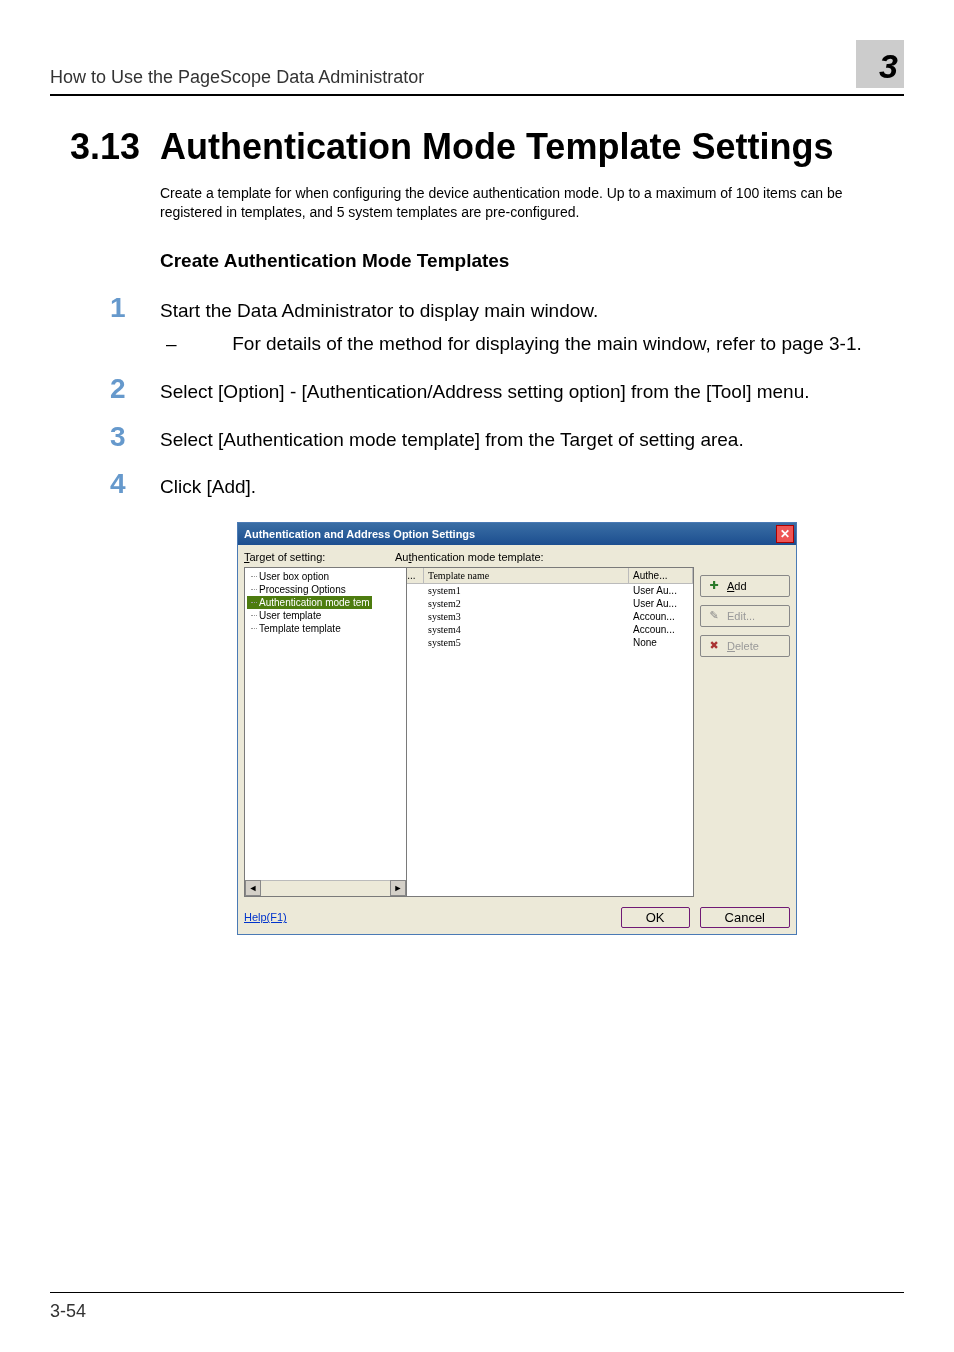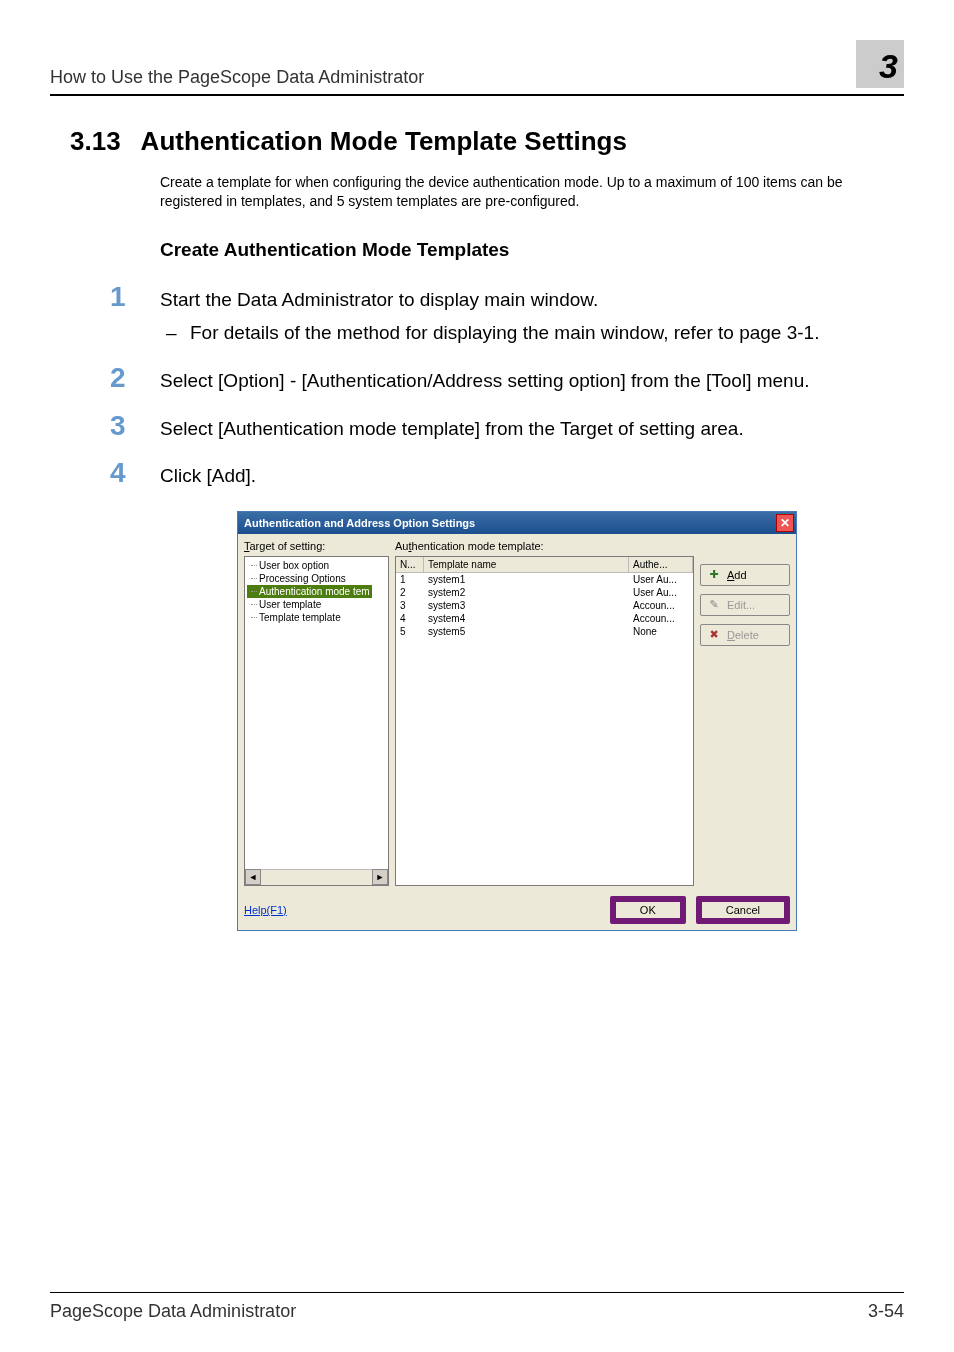--- a/index.html
+++ b/index.html
@@ -43,21 +43,21 @@
       justify-content: flex-end;
       padding: 2px 6px;
     }
     .chapter-num {
       font-size: 34px;
       font-weight: bold;
       font-style: italic;
       color: #000;
     }
     .section-heading {
-      font-size: 26px;
+      font-size: 36px;
       font-weight: bold;
       margin-bottom: 16px;
       margin-left: 20px;
     }
     .section-num {
       margin-right: 20px;
     }
     .intro-text {
       font-size: 14px;
       margin-left: 110px;
@@ -92,20 +92,21 @@
     .step-sub {
       display: flex;
       margin-top: 8px;
     }
     .step-sub-dash {
       width: 30px;
       padding-left: 6px;
     }
     .step-sub-text {
       flex: 1;
+      text-align: center;
     }
     .dialog-container {
       margin-left: 175px;
       margin-top: 22px;
       padding-left: 12px;
     }
     .dialog {
       width: 560px;
       border: 1px solid #4a7ab5;
       background: #ece9d8;
@@ -140,21 +141,21 @@
     }
     .dialog-left-label {
       margin-bottom: 4px;
       color: #000;
     }
     .dialog-main {
       display: flex;
       gap: 6px;
     }
     .tree-panel {
-      width: 145px;
+      width: 163px;
       background: #fff;
       border: 1px solid #7a7a7a;
       height: 330px;
       position: relative;
       overflow: hidden;
     }
     .tree-content {
       padding: 2px 2px;
       font-size: 10px;
     }
@@ -223,21 +224,21 @@
       display: flex;
       background: #ece9d8;
       border-bottom: 1px solid #bbb;
     }
     .list-header-cell {
       border-right: 1px solid #bbb;
       padding: 2px 4px;
       font-size: 10px;
     }
     .col-n { width: 28px; }
-    .col-name { flex: 1; }
+    .col-name { flex: 1; font-family: Liberation Serif, serif; }
     .col-auth { width: 64px; }
     .list-row {
       display: flex;
       font-size: 10px;
     }
     .list-cell {
       padding: 1px 4px;
     }
     .btn-col {
       width: 90px;
@@ -284,23 +285,23 @@
       cursor: pointer;
       font-size: 11px;
     }
     .footer-btns {
       display: flex;
       gap: 10px;
     }
     .std-btn {
       padding: 2px 24px;
       background: #ece9d8;
-      border: 6px solid #701a75;
+      border: 1px solid #701a75;
       border-radius: 2px;
-      font-size: 11px;
+      font-size: 13px;
       cursor: pointer;
     }
     .page-footer {
       position: absolute;
       bottom: 30px;
       left: 50px;
       right: 50px;
       border-top: 1px solid #000;
       padding-top: 8px;
       display: flex;
@@ -444,16 +445,15 @@
           <div class="footer-btns">
             <button class="std-btn">OK</button>
             <button class="std-btn">Cancel</button>
           </div>
         </div>
       </div>
     </div>
   </div>
 
   <div class="page-footer">
-    <span>PageScope Data Administrator</span>
     <span>3-54</span>
   </div>
 </div>
 
 </body></html>

